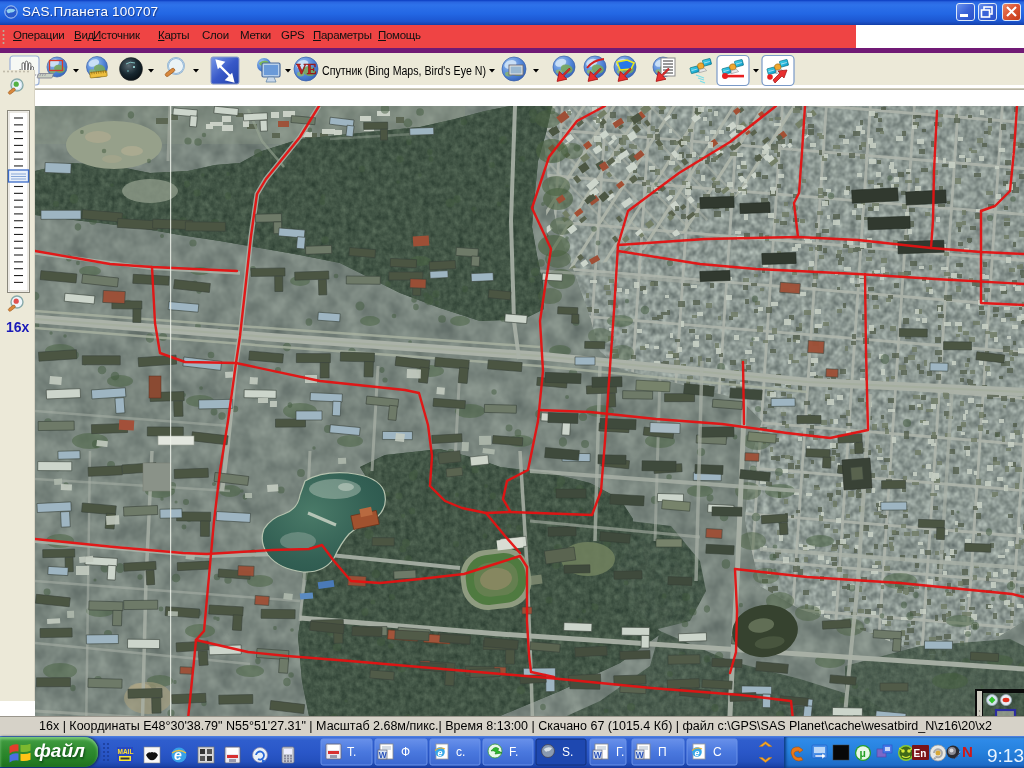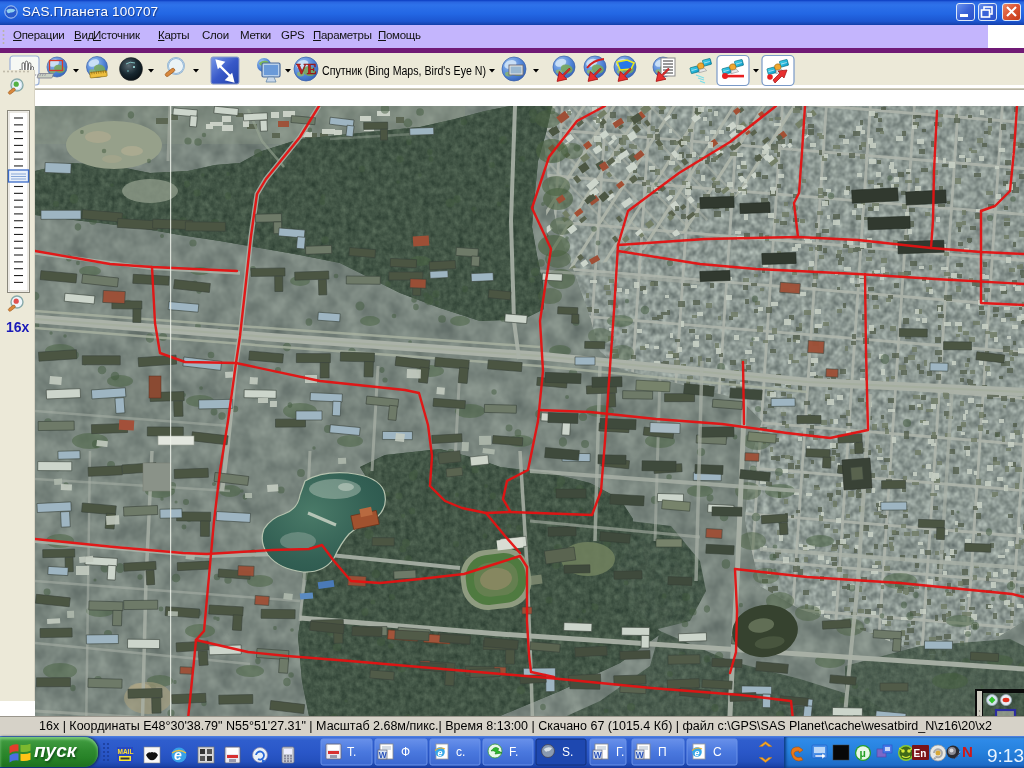--- a/index.html
+++ b/index.html
@@ -6,21 +6,21 @@
 #titlebar{position:absolute;left:0;top:0;width:1024px;height:25px;
  background:linear-gradient(180deg,#0a3bc0 0%,#2a66e0 8%,#2e72ea 20%,#2367e4 55%,#1c56d0 85%,#1746b4 96%,#0f3da8 100%);}
 #titlebar .ticon{position:absolute;left:4px;top:5px;width:14px;height:14px;}
 #titlebar .ttext{position:absolute;left:22px;top:4px;color:#fff;font-size:13.5px;font-weight:normal;
  text-shadow:1px 1px 1px #1a3a8a;letter-spacing:0.2px;}
 .wbtn{position:absolute;top:3px;width:19px;height:18px;border-radius:3px;
  border:1px solid #dce8f8;box-sizing:border-box;}
 #btnmin{right:49px;background:linear-gradient(135deg,#6a93ef 0%,#3a63d8 50%,#2950c8 100%);}
 #btnmax{right:27px;background:linear-gradient(135deg,#6a93ef 0%,#3a63d8 50%,#2950c8 100%);}
 #btncls{right:3px;background:linear-gradient(135deg,#eb8a66 0%,#dd5635 45%,#c43a18 100%);}
-#menubar{position:absolute;left:0;top:25px;width:988px;height:23px;background:#c4b5fd;
+#menubar{position:absolute;left:0;top:25px;width:856px;height:23px;background:#ef4444;
  font-size:11.5px;color:#111;letter-spacing:-0.3px;}
 #menubar .grip{position:absolute;left:2px;top:4px;width:3px;height:15px;}
 .mi{position:absolute;top:4px;}
 .mi u{text-decoration:underline;}
 #toolbar{position:absolute;left:0;top:48px;width:1024px;height:37px;background:#ece9d8;
  border-top:5px solid #701a75;box-sizing:border-box;}
 #content{position:absolute;left:0;top:70px;width:1024px;height:747px;}
 #sidebar{position:absolute;left:0;top:0;width:35px;height:631px;background:#ece9d8;}
 #mapwrap{position:absolute;left:35px;top:0;width:989px;height:631px;background:#8fa08d;margin-top:36px;}
 #statusbar{position:absolute;left:0;top:716px;width:1024px;height:20px;background:#d6d2c8;
@@ -1203,21 +1203,21 @@
 <div id="taskbar">
  <div id="startbtn">
   <svg width="26" height="24" style="position:absolute;left:8px;top:4px">
         <g>
    <path d="M1.5 5.5 Q5.5 2.5 10.5 3.5 L10.5 10.5 Q5.5 9.5 1.5 12.5 Z" fill="#e23e2b"></path>
    <path d="M12.5 3.7 Q17.5 4.7 22.5 2.7 L22.5 9.7 Q17.5 11.7 12.5 10.7 Z" fill="#7cb82f"></path>
    <path d="M1.5 14.5 Q5.5 11.5 10.5 12.5 L10.5 19.5 Q5.5 18.5 1.5 21.5 Z" fill="#4a6fe0"></path>
    <path d="M12.5 12.7 Q17.5 13.7 22.5 11.7 L22.5 18.7 Q17.5 20.7 12.5 19.7 Z" fill="#ffc316"></path>
   </g>
       </svg>
-  <div class="stext">пуск</div>
+  <div class="stext">файл</div>
  </div>
  <div id="tray"><span class="clock">9:13</span><svg id="traysvg" width="240" height="31">
         <g transform="translate(6,8)">
           <path d="M1 8 q0 -7 8 -6 l4 3 l-4 3 l0 -2 q-5 0 -5 3 q2 5 7 3 l2 3 q-9 4 -12 -7z" fill="#e87818" stroke="#a04808" stroke-width="0.5"></path>
         </g>
 <g transform="translate(28,8)">
           <rect width="15" height="13" rx="1" fill="#4a90e8" stroke="#26c" stroke-width="0.8"></rect>
           <rect x="2" y="2" width="11" height="6" fill="#bcd8f8"></rect>
           <path d="M3 10 l7 0 l0 -2 l4 3 l-4 3 l0 -2 l-7 0z" fill="#fff" stroke="#26c" stroke-width="0.5"></path>
         </g>

